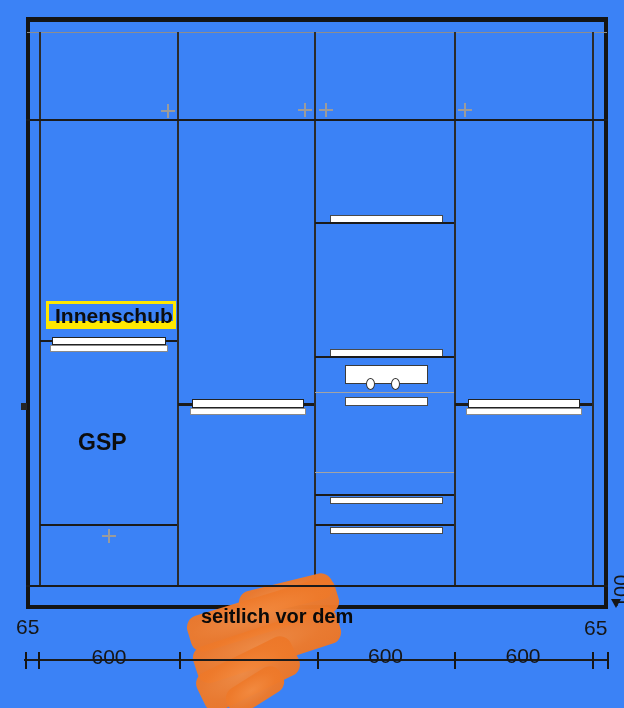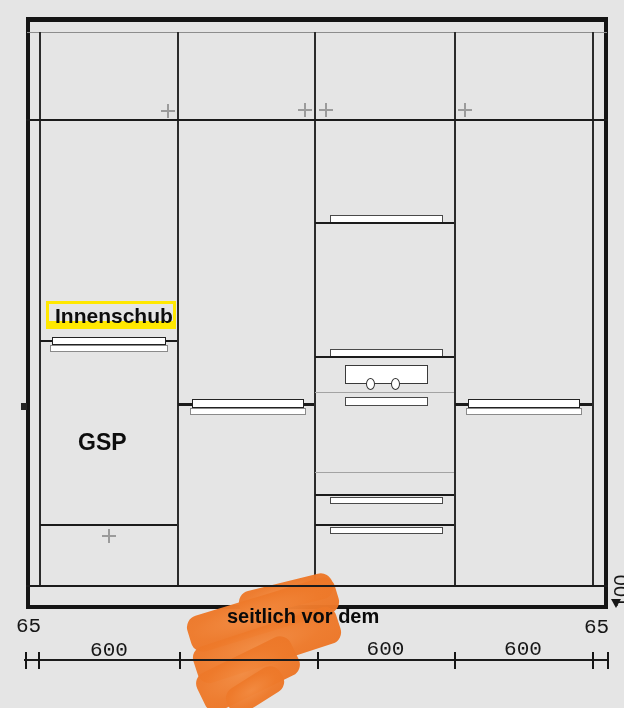--- a/index.html
+++ b/index.html
@@ -1,17 +1,17 @@
 <!DOCTYPE html>
 <html><head>
 <meta charset="utf-8">
 <style>
   html,body{margin:0;padding:0;background:#fff;}
   #canvas{
-    position:relative;width:624px;height:708px;background:#e5e5e5;overflow:hidden;
+    position:relative;width:624px;height:708px;background:#3b82f6;overflow:hidden;
     font-family:"Liberation Sans", sans-serif;color:#111;
   }
   
   .hl{position:absolute;background:#1b1b1b;height:2px;}
   .hl-thin{position:absolute;background:#8d8d8d;height:1px;}
   .vl{position:absolute;background:#2b2b2b;width:2px;}
   
   .frame{
     position:absolute;left:26px;top:17px;width:582px;height:592px;
     border:4px solid #141414;border-top-width:5px;box-sizing:border-box;
@@ -26,28 +26,28 @@
   .cross::after{content:"";position:absolute;left:6.3px;top:0;width:1.5px;height:14px;background:#9b9b9b;}
   
   .oven-panel{position:absolute;left:345px;top:365px;width:83px;height:19px;border:1.5px solid #3a3a3a;background:#fff;box-sizing:border-box;}
   .knob{position:absolute;width:9px;height:12px;border:1.4px solid #333;border-radius:50%;background:#fff;box-sizing:border-box;z-index:3;}
   
   .ylbox{position:absolute;left:46px;top:301px;width:130px;height:28px;
     border:3px solid #ffe800;border-bottom-width:8px;box-sizing:border-box;background:transparent;}
   .lbl-bold{position:absolute;font-weight:bold;font-size:21px;line-height:1.1;white-space:nowrap;color:#0d0d0d;}
   
   .dim{position:absolute;font-size:21px;line-height:1.1;color:#161616;white-space:nowrap;}
-  .dim-c{text-align:center;}
+  .dim-c{text-align:center;margin-top:6px;}
   .tick{position:absolute;width:2px;height:17px;background:#161616;top:652px;}
   
   .anno{position:absolute;font-weight:bold;font-size:20px;line-height:1.1;color:#0a0a0a;white-space:nowrap;z-index:9;}
   
   .stroke{position:absolute;border-radius:12px;opacity:.97;z-index:1;
     background:radial-gradient(ellipse at 45% 45%, #f28a40 0%, #ee7a2b 55%, #ec7526 100%);}
-  .overline{z-index:5;font-family:Liberation Mono, monospace;}
+  .overline{z-index:5;}
   
   .rot{position:absolute;left:610px;top:608px;width:52px;height:22px;
     transform:rotate(-90deg);transform-origin:0 0;font-size:20px;color:#161616;white-space:nowrap;}
   .arrowhead{position:absolute;left:611px;top:599px;width:0;height:0;z-index:6;
     border-left:5px solid transparent;border-right:5px solid transparent;border-top:9px solid #161616;}
   .edge-tick{position:absolute;left:21px;top:403px;width:6px;height:7px;background:#262626;}
 </style>
 </head>
 <body>
 
@@ -122,18 +122,18 @@
   <div class="tick overline" style="left:454px;"></div>
   <div class="tick overline" style="left:592px;"></div>
   <div class="tick overline" style="left:607px;"></div>
 
   <div class="dim overline" style="left:16px;top:615px;">65</div>
   <div class="dim dim-c overline" style="left:39px;top:639px;width:140px;">600</div>
   <div class="dim dim-c overline" style="left:317px;top:638px;width:137px;">600</div>
   <div class="dim dim-c overline" style="left:454px;top:638px;width:138px;">600</div>
   <div class="dim overline" style="left:584px;top:616px;">65</div>
 
-  <div class="anno" style="left:201px;top:605px;margin-left:26px;">seitlich vor dem</div>
+  <div class="anno" style="left:201px;top:605px;">seitlich vor dem</div>
 
   <div class="rot">100</div>
   <div class="arrowhead"></div>
 
 </div>
 
 </body></html>

